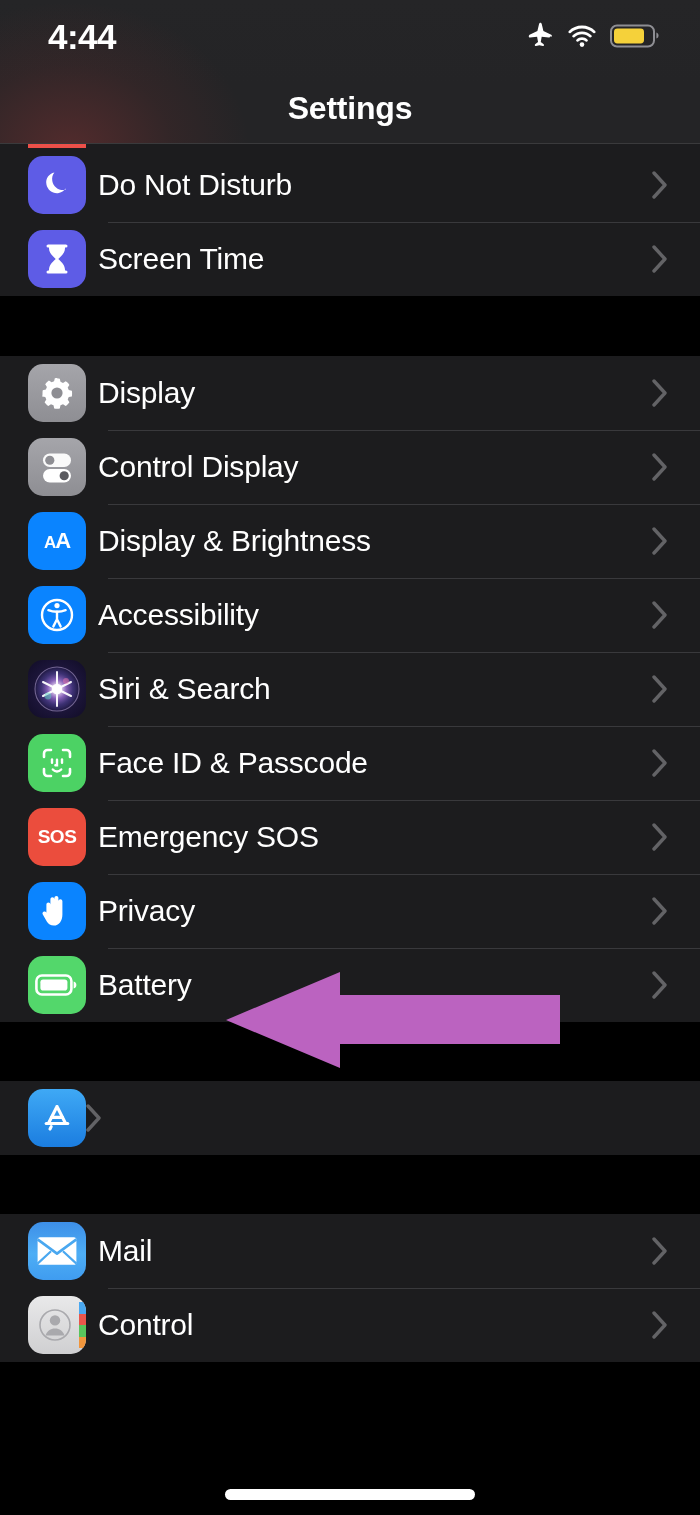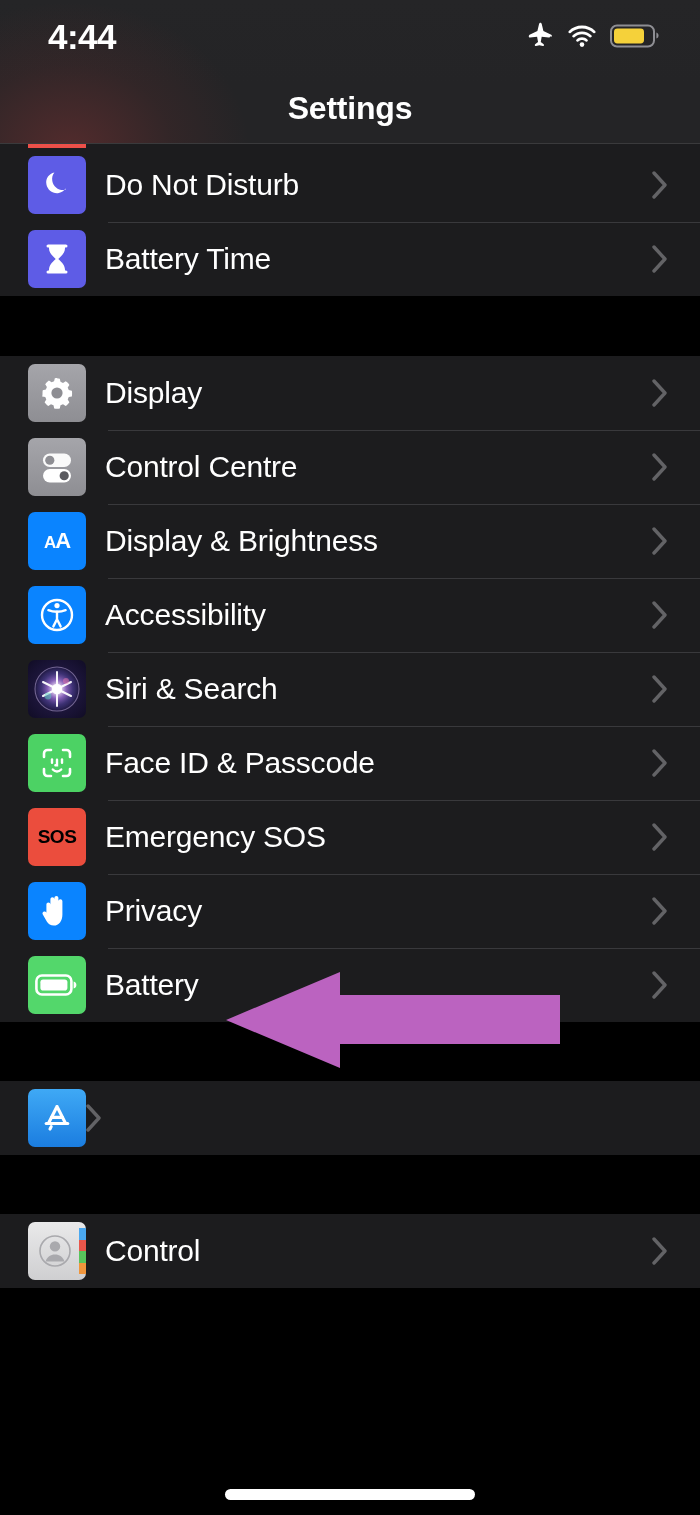--- a/index.html
+++ b/index.html
@@ -88,56 +88,56 @@
     content: "";
     position: absolute;
     left: 108px; right: 0; top: 0;
     height: 1px;
     background: #39393c;
   }
   .row-label {
     color: #fff;
     font-size: 30px;
     letter-spacing: -0.2px;
-    margin-left: 19px;
+    margin-left: 12px;
     flex: 1;
     line-height: 1;
     white-space: nowrap;
   }
   .chev {
     margin-right: 32px;
     flex: 0 0 auto;
     line-height: 0;
   }
 
   
   .icon {
     width: 58px; height: 58px;
-    border-radius: 7px;
+    border-radius: 15px;
     flex: 0 0 auto;
     position: relative;
     overflow: hidden;
     display: flex; align-items: center; justify-content: center;
   }
   .ic-dnd   { background: #5e5ce6; }
   .ic-st    { background: #5e5ce6; }
   .ic-gray  { background: linear-gradient(180deg,#a5a5aa 0%,#8e8e93 100%); }
   .ic-blue  { background: #0a84ff; }
   .ic-ltblue{ background: #5ba4d4; }
   .ic-siri  { background: radial-gradient(circle at 50% 50%, #2a2050 0%, #181233 70%, #100c24 100%); }
   .ic-green { background: #4cd264; }
   .ic-green2{ background: #53d76b; }
   .ic-red   { background: #eb4d3d; }
   .ic-appst { background: linear-gradient(180deg,#3fa9f5 0%,#1b7de0 100%); }
   .ic-mail  { background: linear-gradient(180deg,#3d8fe8 0%,#4eaef5 55%, #3f9cf0 100%); }
   .ic-contacts { background: linear-gradient(180deg,#e9e9ea 0%,#cfcfd1 100%); }
   .ic-notif { background: linear-gradient(180deg,#f05a52 0%,#ea4a44 100%); }
 
   .sos-text {
-    color: #000000; font-weight: bold; font-size: 19px;
+    color: #ffffff; font-weight: bold; font-size: 19px;
     letter-spacing: -0.5px; font-family: "Liberation Sans", sans-serif; text-align: center;
   }
   .aa-text {
     color: #fff; font-weight: bold; font-size: 22px; letter-spacing: -1px;
   }
   .aa-text .small { font-size: 17px; }
 
   
   .ct-tabs {
     position: absolute; right: 0; top: 6px;
@@ -195,21 +195,21 @@
       </div>
 
       <div class="row">
         <div class="icon ic-st">
           <svg width="34" height="34" viewBox="0 0 34 34">
             <path d="M9 4h16v2.2c0 4.4-3.2 7.6-6.2 10.3-.5.45-.5.55 0 1C21.8 20.2 25 23.4 25 27.8V30H9v-2.2c0-4.4 3.2-7.6 6.2-10.3.5-.45.5-.55 0-1C12.2 13.8 9 10.6 9 6.2V4z" fill="#fff"></path>
             <rect x="6.5" y="2.4" width="21" height="3.2" rx="1.6" fill="#fff"></rect>
             <rect x="6.5" y="28.4" width="21" height="3.2" rx="1.6" fill="#fff"></rect>
           </svg>
         </div>
-        <div class="row-label">Battery Time</div>
+        <div class="row-label">Screen Time</div>
         <div class="chev">
           <svg width="16" height="28" viewBox="0 0 16 28">
               <path d="M2 2 L13 14 L2 26" stroke="#636366" stroke-width="3.4" fill="none" stroke-linecap="round" stroke-linejoin="round"></path>
             </svg>
         </div>
       </div>
 
     </div>
 
     <div class="gap" style="height:60px;"></div>
@@ -235,21 +235,21 @@
 
       <div class="row">
         <div class="icon ic-gray">
           <svg width="42" height="42" viewBox="0 0 42 42">
             <rect x="7" y="7.5" width="28" height="13.5" rx="6.75" fill="#fff" opacity="0.95"></rect>
             <circle cx="13.8" cy="14.25" r="4.6" fill="#8e8e93"></circle>
             <rect x="7" y="23" width="28" height="13.5" rx="6.75" fill="#fff"></rect>
             <circle cx="28.2" cy="29.75" r="4.6" fill="#5a5a5f"></circle>
           </svg>
         </div>
-        <div class="row-label">Control Centre</div>
+        <div class="row-label">Control Display</div>
         <div class="chev">
           <svg width="16" height="28" viewBox="0 0 16 28">
               <path d="M2 2 L13 14 L2 26" stroke="#636366" stroke-width="3.4" fill="none" stroke-linecap="round" stroke-linejoin="round"></path>
             </svg>
         </div>
       </div>
 
       <div class="row">
         <div class="icon ic-blue">
           <span class="aa-text"><span class="small">A</span>A</span>
@@ -399,20 +399,35 @@
             </svg>
         </div>
       </div>
     </div>
 
     <div class="gap" style="height:59px;"></div>
 
     <div class="group">
 
 
+      <div class="row">
+        <div class="icon ic-mail">
+          <svg width="42" height="32" viewBox="0 0 42 32">
+            <rect x="1.6" y="2.2" width="38.8" height="27.6" rx="2.6" fill="#fff"></rect>
+            <path d="M1.6 4.4 L21 18.6 L40.4 4.4" fill="none" stroke="#4aa8f0" stroke-width="2.6" stroke-linejoin="round"></path>
+            <path d="M1.6 28.6 L15 16.2 M40.4 28.6 L27 16.2" fill="none" stroke="#4aa8f0" stroke-width="2.2"></path>
+          </svg>
+        </div>
+        <div class="row-label">Mail</div>
+        <div class="chev">
+          <svg width="16" height="28" viewBox="0 0 16 28">
+              <path d="M2 2 L13 14 L2 26" stroke="#636366" stroke-width="3.4" fill="none" stroke-linecap="round" stroke-linejoin="round"></path>
+            </svg>
+        </div>
+      </div>
 
       <div class="row">
         <div class="icon ic-contacts">
           <svg width="46" height="46" viewBox="0 0 46 46">
             <circle cx="21" cy="23" r="15" fill="none" stroke="#a9a9ad" stroke-width="1.6"></circle>
             <circle cx="21" cy="18.4" r="5.2" fill="#a9a9ad"></circle>
             <path d="M11.6 33.4c1.4-4.4 5-6.9 9.4-6.9s8 2.5 9.4 6.9z" fill="#a9a9ad"></path>
           </svg>
           <div class="ct-tabs">
             <i style="background:#4aa8f0"></i>

